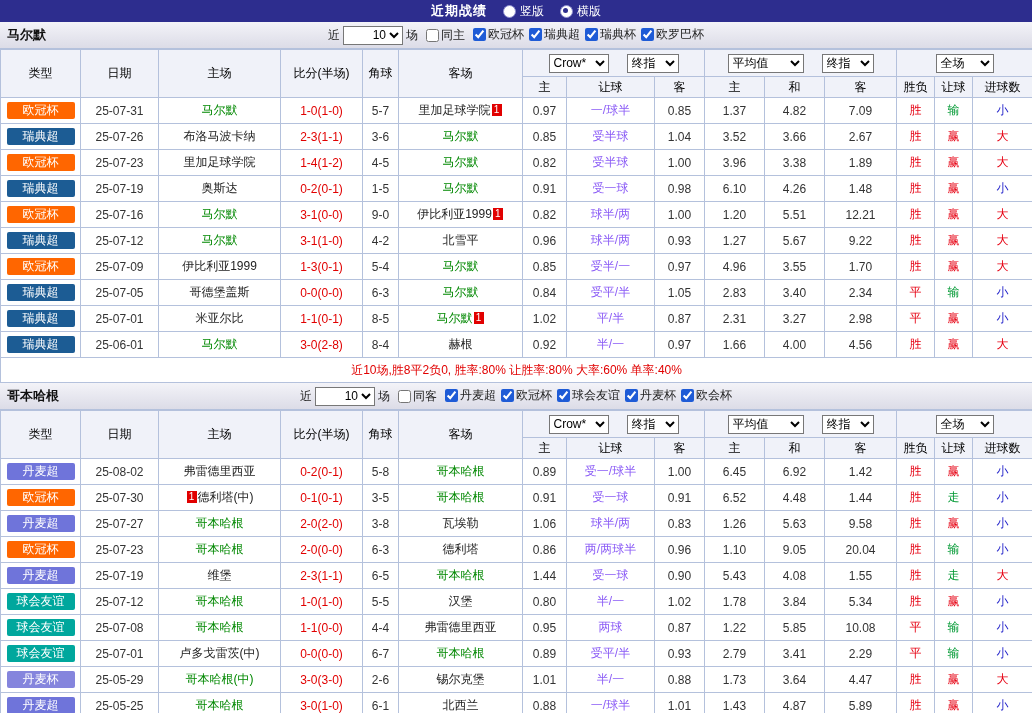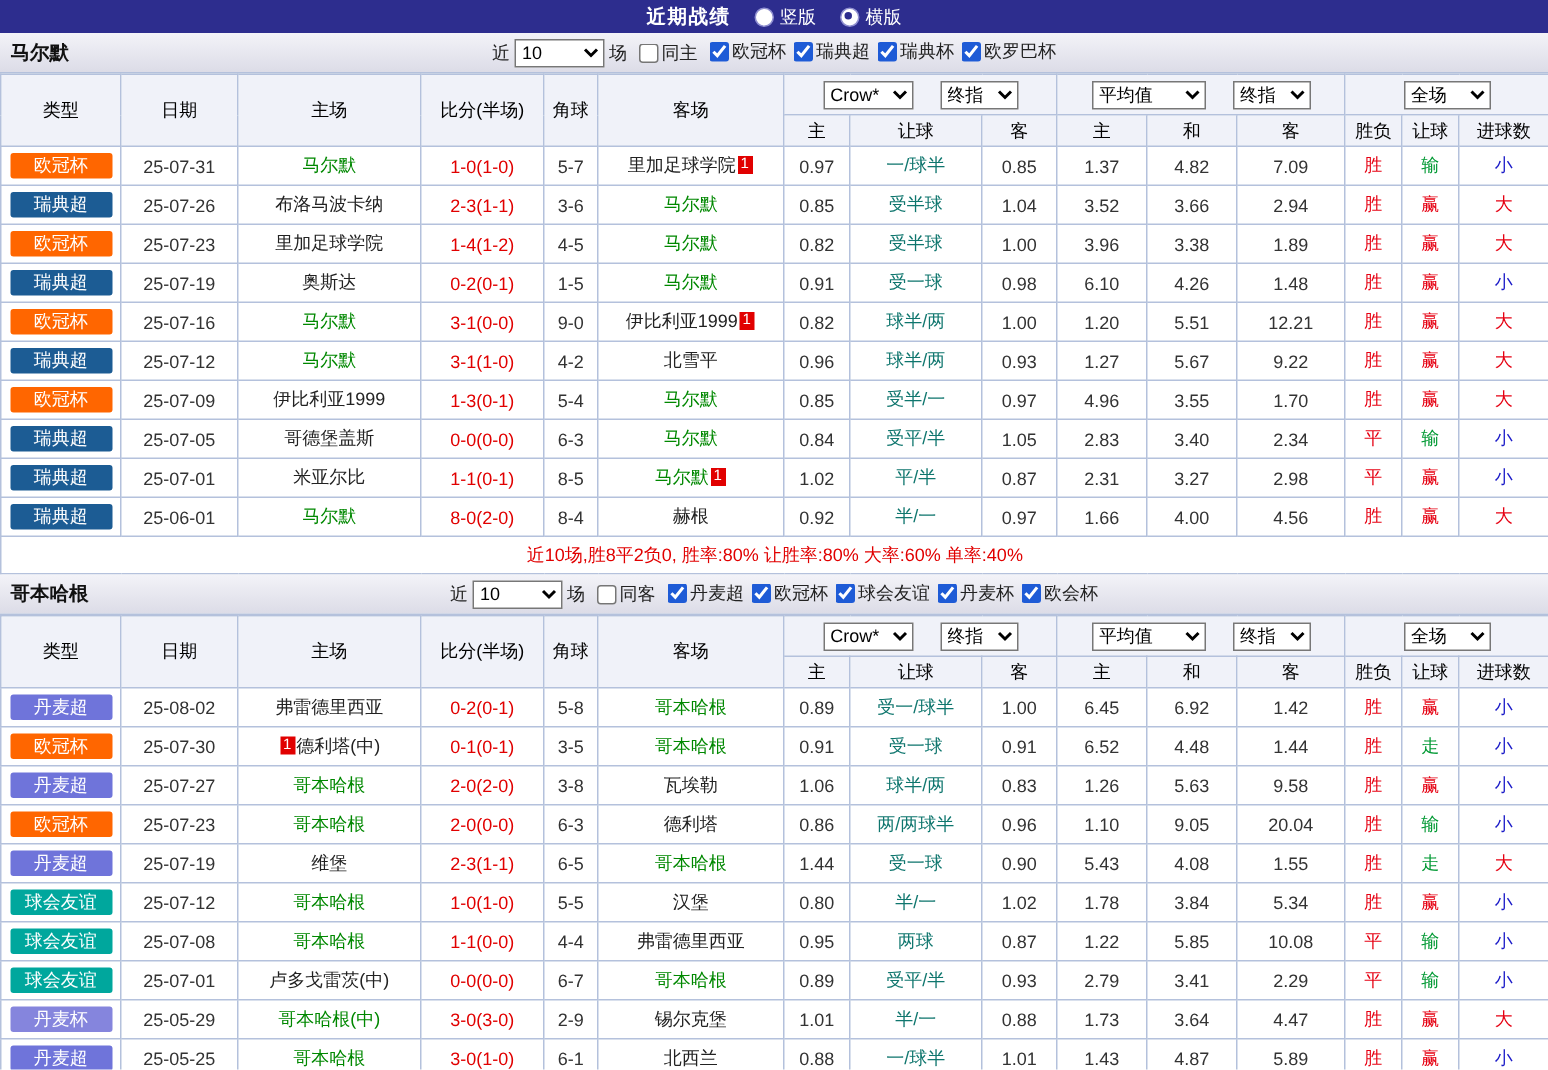--- a/index.html
+++ b/index.html
@@ -15,40 +15,40 @@
   .radio-circle{width:11px;height:11px;border-radius:50%;background:#fff;border:1px solid #8f8fd0;position:relative;display:inline-block;}
   .radio-circle.sel::after{content:"";position:absolute;left:2px;top:2px;width:5px;height:5px;border-radius:50%;background:#2d2d8e;}
   
   .secbar{height:26px;background:linear-gradient(#f3f3f8,#dcdce7);border-bottom:1px solid #b4c1dc;position:relative;display:flex;align-items:center;justify-content:center;}
   .team-title{position:absolute;left:7px;font-weight:bold;font-size:13px;color:#111;}
   .filterbar{display:flex;align-items:center;gap:3px;}
   .filterbar .chk{display:inline-flex;align-items:center;gap:1px;margin-left:5px;cursor:pointer;}
   .filterbar input[type=checkbox]{width:13px;height:13px;accent-color:#1e5bd6;margin:0 1px 0 0;}
   
   select{font-size:12px;font-family:inherit;height:19px;background:#fff;border:1px solid #777;}
-  .sel-count{width:60px;}
+  .sel-count{width:60px;text-align:right;}
   .sel-book{width:60px;}
   .sel-stage{width:52px;}
   .sel-avg{width:76px;}
   .sel-scope{width:58px;}
   
   table.grid{border-collapse:collapse;width:1032px;table-layout:fixed;}
   .grid th,.grid td{border:1px solid #b4c1dc;text-align:center;padding:0;overflow:hidden;white-space:nowrap;}
   .grid thead th{background:#f0f2f9;font-weight:normal;color:#000;}
   .grid .hrow1 th{height:26px;}
   .grid .hrow2 th{height:20px;}
   .grid tbody td{height:25px;background:#fff;}
   .ddgroup{display:flex;justify-content:center;align-items:center;gap:18px;}
   
   .league-badge{display:inline-block;min-width:62px;padding:1px 3px;border-radius:2px;color:#fff;font-size:12px;line-height:15px;}
   .team-green{color:#008800;}
   .c-date{color:#333;}
   .c-corner,.c-odd{color:#333;}
   .c-score{color:#e10000;}
-  .c-handicap{color:#0f766e;}
+  .c-handicap{color:#8b5cf6;}
   .card-badge{display:inline-block;background:#e10000;color:#fff;font-size:10px;line-height:12px;min-width:10px;height:12px;vertical-align:top;margin:2px 1px 0 1px;text-align:center;}
   .summary-row td{color:#e10000;height:24px;background:#fff;}
 </style>
 </head>
 <body>
 
 <div class="topbar" style="background: rgb(45, 45, 142);">
   <span class="topbar-title">近期战绩</span>
   <span class="radio-opt">
     <span class="radio-circle"></span>
@@ -166,21 +166,21 @@
           <td class="c-date">25-07-26</td>
           <td class="c-team"><span>布洛马波卡纳</span></td>
           <td class="c-score">2-3(1-1)</td>
           <td class="c-corner">3-6</td>
           <td class="c-team"><span class="team-green">马尔默</span></td>
           <td class="c-odd">0.85</td>
           <td class="c-handicap">受半球</td>
           <td class="c-odd">1.04</td>
           <td class="c-odd">3.52</td>
           <td class="c-odd">3.66</td>
-          <td class="c-odd">2.94</td>
+          <td class="c-odd">2.67</td>
           <td class="c-result" style="color: rgb(230, 0, 18);">胜</td>
           <td class="c-result" style="color: rgb(230, 0, 18);">赢</td>
           <td class="c-result" style="color: rgb(230, 0, 18);">大</td>
         </tr>
         <tr>
           <td><span class="league-badge" style="background: rgb(255, 102, 0);">欧冠杯</span></td>
           <td class="c-date">25-07-23</td>
           <td class="c-team"><span>里加足球学院</span></td>
           <td class="c-score">1-4(1-2)</td>
           <td class="c-corner">4-5</td>
@@ -294,21 +294,21 @@
           <td class="c-odd">3.27</td>
           <td class="c-odd">2.98</td>
           <td class="c-result" style="color: rgb(230, 0, 18);">平</td>
           <td class="c-result" style="color: rgb(230, 0, 18);">赢</td>
           <td class="c-result" style="color: rgb(27, 27, 200);">小</td>
         </tr>
         <tr>
           <td><span class="league-badge" style="background: rgb(28, 92, 148);">瑞典超</span></td>
           <td class="c-date">25-06-01</td>
           <td class="c-team"><span class="team-green">马尔默</span></td>
-          <td class="c-score">8-0(2-0)</td>
+          <td class="c-score">3-0(2-8)</td>
           <td class="c-corner">8-4</td>
           <td class="c-team"><span>赫根</span></td>
           <td class="c-odd">0.92</td>
           <td class="c-handicap">半/一</td>
           <td class="c-odd">0.97</td>
           <td class="c-odd">1.66</td>
           <td class="c-odd">4.00</td>
           <td class="c-odd">4.56</td>
           <td class="c-result" style="color: rgb(230, 0, 18);">胜</td>
           <td class="c-result" style="color: rgb(230, 0, 18);">赢</td>
@@ -544,21 +544,21 @@
           <td class="c-odd">2.29</td>
           <td class="c-result" style="color: rgb(230, 0, 18);">平</td>
           <td class="c-result" style="color: rgb(0, 153, 51);">输</td>
           <td class="c-result" style="color: rgb(27, 27, 200);">小</td>
         </tr>
         <tr>
           <td><span class="league-badge" style="background: rgb(133, 133, 221);">丹麦杯</span></td>
           <td class="c-date">25-05-29</td>
           <td class="c-team"><span class="team-green">哥本哈根(中)</span></td>
           <td class="c-score">3-0(3-0)</td>
-          <td class="c-corner">2-9</td>
+          <td class="c-corner">2-6</td>
           <td class="c-team"><span>锡尔克堡</span></td>
           <td class="c-odd">1.01</td>
           <td class="c-handicap">半/一</td>
           <td class="c-odd">0.88</td>
           <td class="c-odd">1.73</td>
           <td class="c-odd">3.64</td>
           <td class="c-odd">4.47</td>
           <td class="c-result" style="color: rgb(230, 0, 18);">胜</td>
           <td class="c-result" style="color: rgb(230, 0, 18);">赢</td>
           <td class="c-result" style="color: rgb(230, 0, 18);">大</td>

